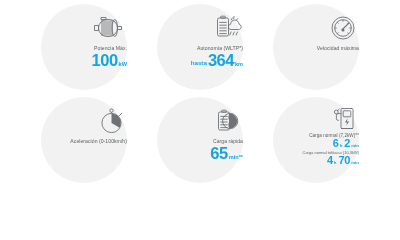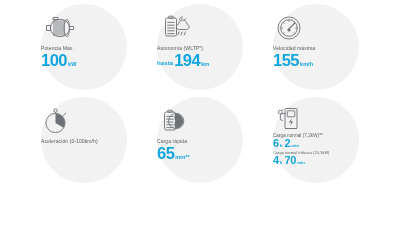--- a/index.html
+++ b/index.html
@@ -34,21 +34,21 @@
   }
 
   .spec-disc {
     position: relative;
     width: 86px;
     height: 86px;
     border-radius: 50%;
     background: #f2f2f2;
     display: flex;
     flex-direction: column;
-    align-items: flex-start;
+    align-items: flex-end;
     justify-content: flex-start;
     padding-top: 9px;
     box-sizing: border-box;
   }
 
   .spec-icon {
     height: 30px;
     display: flex;
     align-items: center;
     justify-content: center;
@@ -175,21 +175,21 @@
             <path d="M21.6 10.2 c0 -2.3 1.9 -4.2 4.2 -4.2 c2.3 0 4.2 1.9 4.2 4.2 c1.3 0.2 2.2 1.3 2.2 2.6 c0 1.5 -1.2 2.7 -2.7 2.7 h-7.4 c-1.5 0 -2.7 -1.2 -2.7 -2.7 c0 -1.3 0.9 -2.4 2.2 -2.6 z"></path>
             <line x1="22.2" y1="17.6" x2="20.6" y2="21.4"></line>
             <line x1="25.4" y1="17.6" x2="23.8" y2="21.4"></line>
             <line x1="28.6" y1="17.6" x2="27" y2="21.4"></line>
           </g>
         </svg>
       </div>
       <div class="spec-label">Autonomía (WLTP*)</div>
       <div class="spec-value">
         <span class="prefix">hasta</span>
-        <span class="num">194</span>
+        <span class="num">364</span>
         <span class="unit">km</span>
       </div>
     </div>
   </div>
 
   <div class="spec-cell">
     <div class="spec-disc">
       <div class="spec-icon">
         <svg width="32" height="28" viewBox="0 0 32 28">
           <g fill="none" stroke="#6e7276" stroke-width="0.9">
@@ -201,24 +201,20 @@
             <line x1="21.7" y1="8.3" x2="20.5" y2="9.5"></line>
             <line x1="24.1" y1="14" x2="22.4" y2="14"></line>
             <line x1="10.3" y1="19.7" x2="11.5" y2="18.5"></line>
             <line x1="21.7" y1="19.7" x2="20.5" y2="18.5"></line>
             <path d="M15.2 15.6 l6.4 -6.2" stroke-width="1.3" stroke-linecap="round"></path>
             <circle cx="16" cy="16" r="1.5" fill="#6e7276" stroke="none"></circle>
           </g>
         </svg>
       </div>
       <div class="spec-label">Velocidad máxima</div>
-      <div class="spec-value">
-        <span class="num">155</span>
-        <span class="unit">km/h</span>
-      </div>
     </div>
   </div>
 
   <div class="spec-cell">
     <div class="spec-disc">
       <div class="spec-icon">
         <svg width="30" height="28" viewBox="0 0 30 28">
           <g fill="none" stroke="#6e7276" stroke-width="0.9">
             <circle cx="14.5" cy="16" r="9.6"></circle>
             <circle cx="14.5" cy="3.6" r="1.7"></circle>

